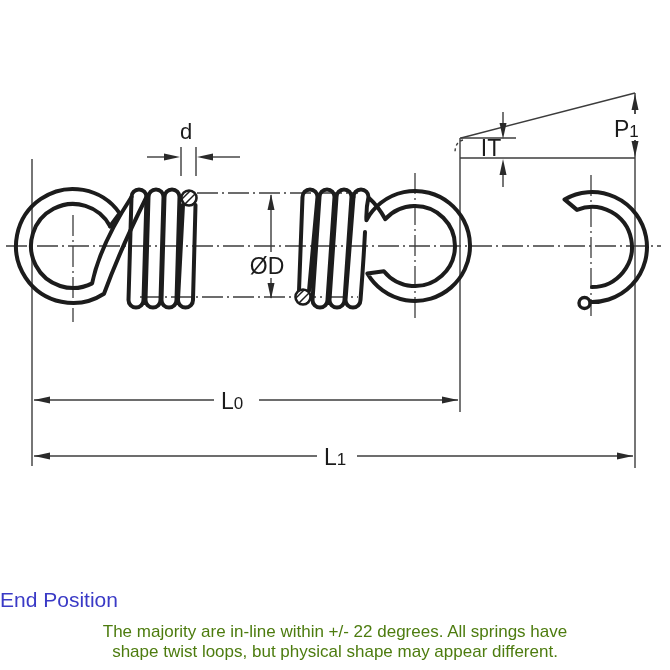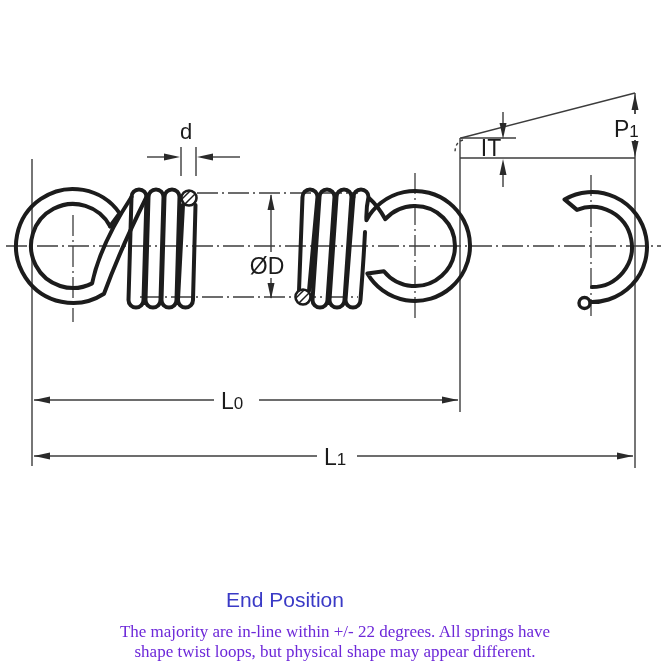--- a/index.html
+++ b/index.html
@@ -1,22 +1,22 @@
 <!DOCTYPE html>
 <html><head>
 <meta charset="utf-8">
 <style>
   html,body{margin:0;padding:0;background:#ffffff;}
   .canvas{position:relative;width:670px;height:670px;background:#ffffff;overflow:hidden;
           font-family:"Liberation Sans", sans-serif;}
   svg text{font-family:"Liberation Sans", sans-serif;fill:#1b1b1b;}
-  .caption-title{position:absolute;left:0;top:588px;width:570px;text-align:center;
+  .caption-title{position:absolute;left:0;top:588px;width:570px;
                  font-size:21px;font-weight:400;}
   .caption-body{position:absolute;left:0;top:622px;width:670px;text-align:center;
-                font-size:17px;line-height:20px;color:#6d28d9;font-family:Liberation Serif, serif;}
+                font-size:17px;line-height:20px;color:#4d7c0f;}
 </style>
 </head>
 <body>
 
 <div class="canvas">
 
   <svg width="670" height="670" viewBox="0 0 670 670">
 
     <g stroke="#3c3c3c" stroke-width="1.3" fill="none" stroke-dasharray="21 4 2 4">
       <line x1="6" y1="246" x2="661" y2="246"></line>

